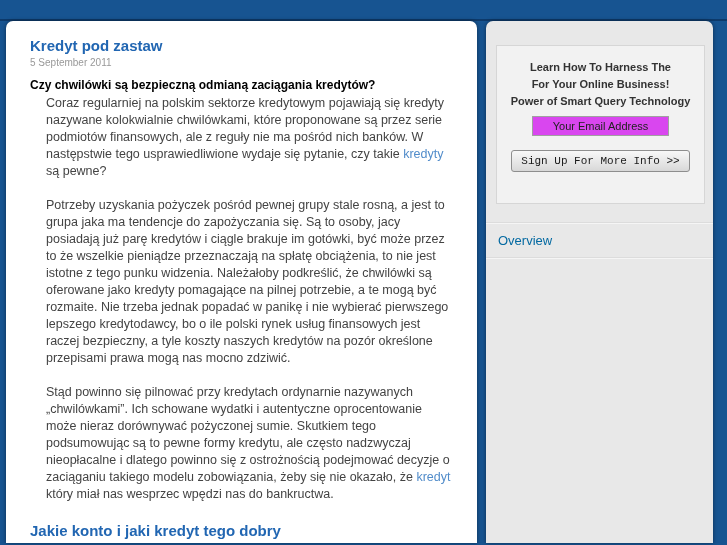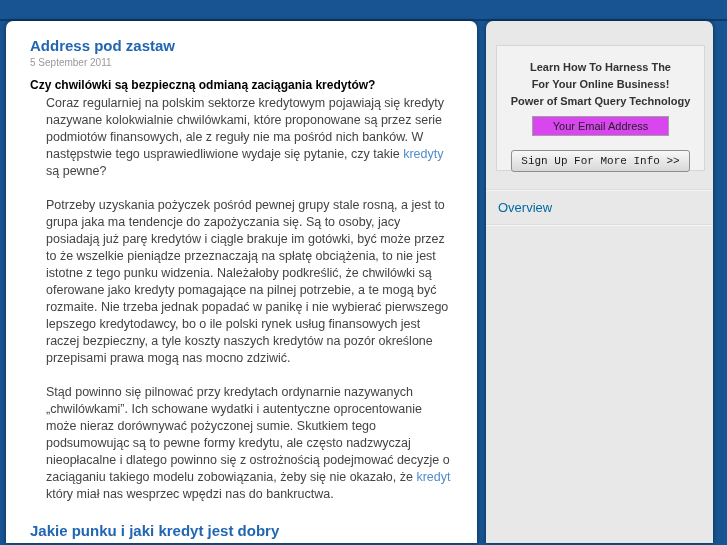--- a/index.html
+++ b/index.html
@@ -66,21 +66,21 @@
     font-size: 12.5px;
     color: #434343;
     line-height: 17px;
     margin: 0 0 17px 16px;
   }
   .post-para:last-child { margin-bottom: 0; }
   .inline-link { color: #518cca; text-decoration: none; cursor: pointer; }
   
   .signup-box {
     margin: 0 8px 0 10px;
-    height: 126px;
+    height: 159px;
     background: #f2f2f2;
     border: 1px solid #d6d6d6;
     text-align: center;
     padding-top: 13px;
   }
   .signup-heading {
     font-size: 11px;
     font-weight: bold;
     color: #333333;
     line-height: 17px;
@@ -127,30 +127,30 @@
 </head>
 <body>
 
 <div class="header-bar"></div>
 
 <div class="content-row">
 
   <div class="main-panel">
 
     <div>
-      <h2 class="post-title">Address pod zastaw</h2>
+      <h2 class="post-title">Kredyt pod zastaw</h2>
       <div class="post-date">5 September 2011</div>
       <div class="post-question">Czy chwilówki są bezpieczną odmianą zaciągania kredytów?</div>
       <p class="post-para"><span>Coraz regularniej na polskim sektorze kredytowym pojawiają się kredyty nazywane kolokwialnie chwilówkami, które proponowane są przez serie podmiotów finansowych, ale z reguły nie ma pośród nich banków. W następstwie tego usprawiedliwione wydaje się pytanie, czy takie </span><a class="inline-link">kredyty</a><span> są pewne?</span></p>
       <p class="post-para">Potrzeby uzyskania pożyczek pośród pewnej grupy stale rosną, a jest to grupa jaka ma tendencje do zapożyczania się. Są to osoby, jacy posiadają już parę kredytów i ciągle brakuje im gotówki, być może przez to że wszelkie pieniądze przeznaczają na spłatę obciążenia, to nie jest istotne z tego punku widzenia. Należałoby podkreślić, że chwilówki są oferowane jako kredyty pomagające na pilnej potrzebie, a te mogą być rozmaite. Nie trzeba jednak popadać w panikę i nie wybierać pierwszego lepszego kredytodawcy, bo o ile polski rynek usług finansowych jest raczej bezpieczny, a tyle koszty naszych kredytów na pozór określone przepisami prawa mogą nas mocno zdziwić.</p>
       <p class="post-para"><span>Stąd powinno się pilnować przy kredytach ordynarnie nazywanych „chwilówkami”. Ich schowane wydatki i autentyczne oprocentowanie może nieraz dorównywać pożyczonej sumie. Skutkiem tego podsumowując są to pewne formy kredytu, ale często nadzwyczaj nieopłacalne i dlatego powinno się z ostrożnością podejmować decyzje o zaciąganiu takiego modelu zobowiązania, żeby się nie okazało, że </span><a class="inline-link">kredyt</a><span> który miał nas wesprzec wpędzi nas do bankructwa.</span></p>
     </div>
 
     <div>
-      <h2 class="post-title post-title-2">Jakie punku i jaki kredyt jest dobry</h2>
+      <h2 class="post-title post-title-2">Jakie konto i jaki kredyt tego dobry</h2>
       <div class="post-date">29 May 2011</div>
 
     </div>
 
   </div>
 
   <div class="sidebar">
 
     <div class="signup-box">
       <div class="signup-heading">Learn How To Harness The</div>

